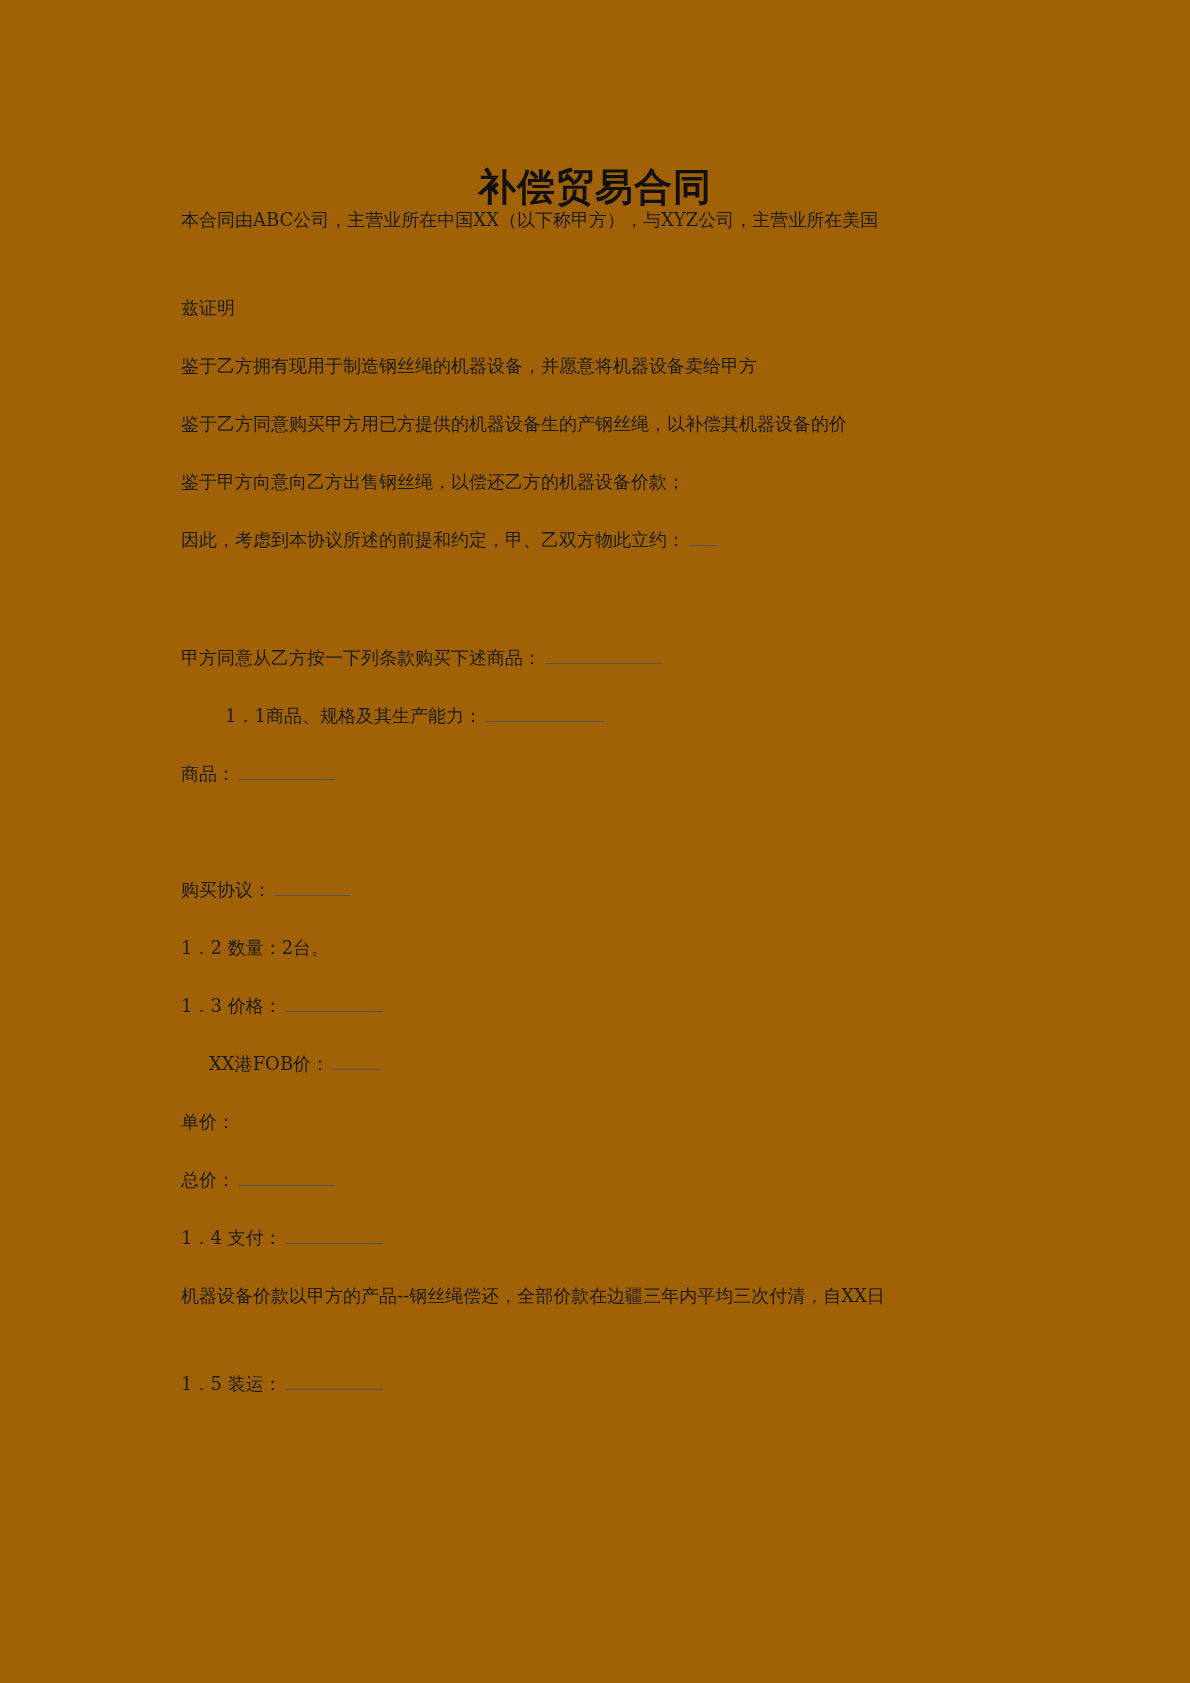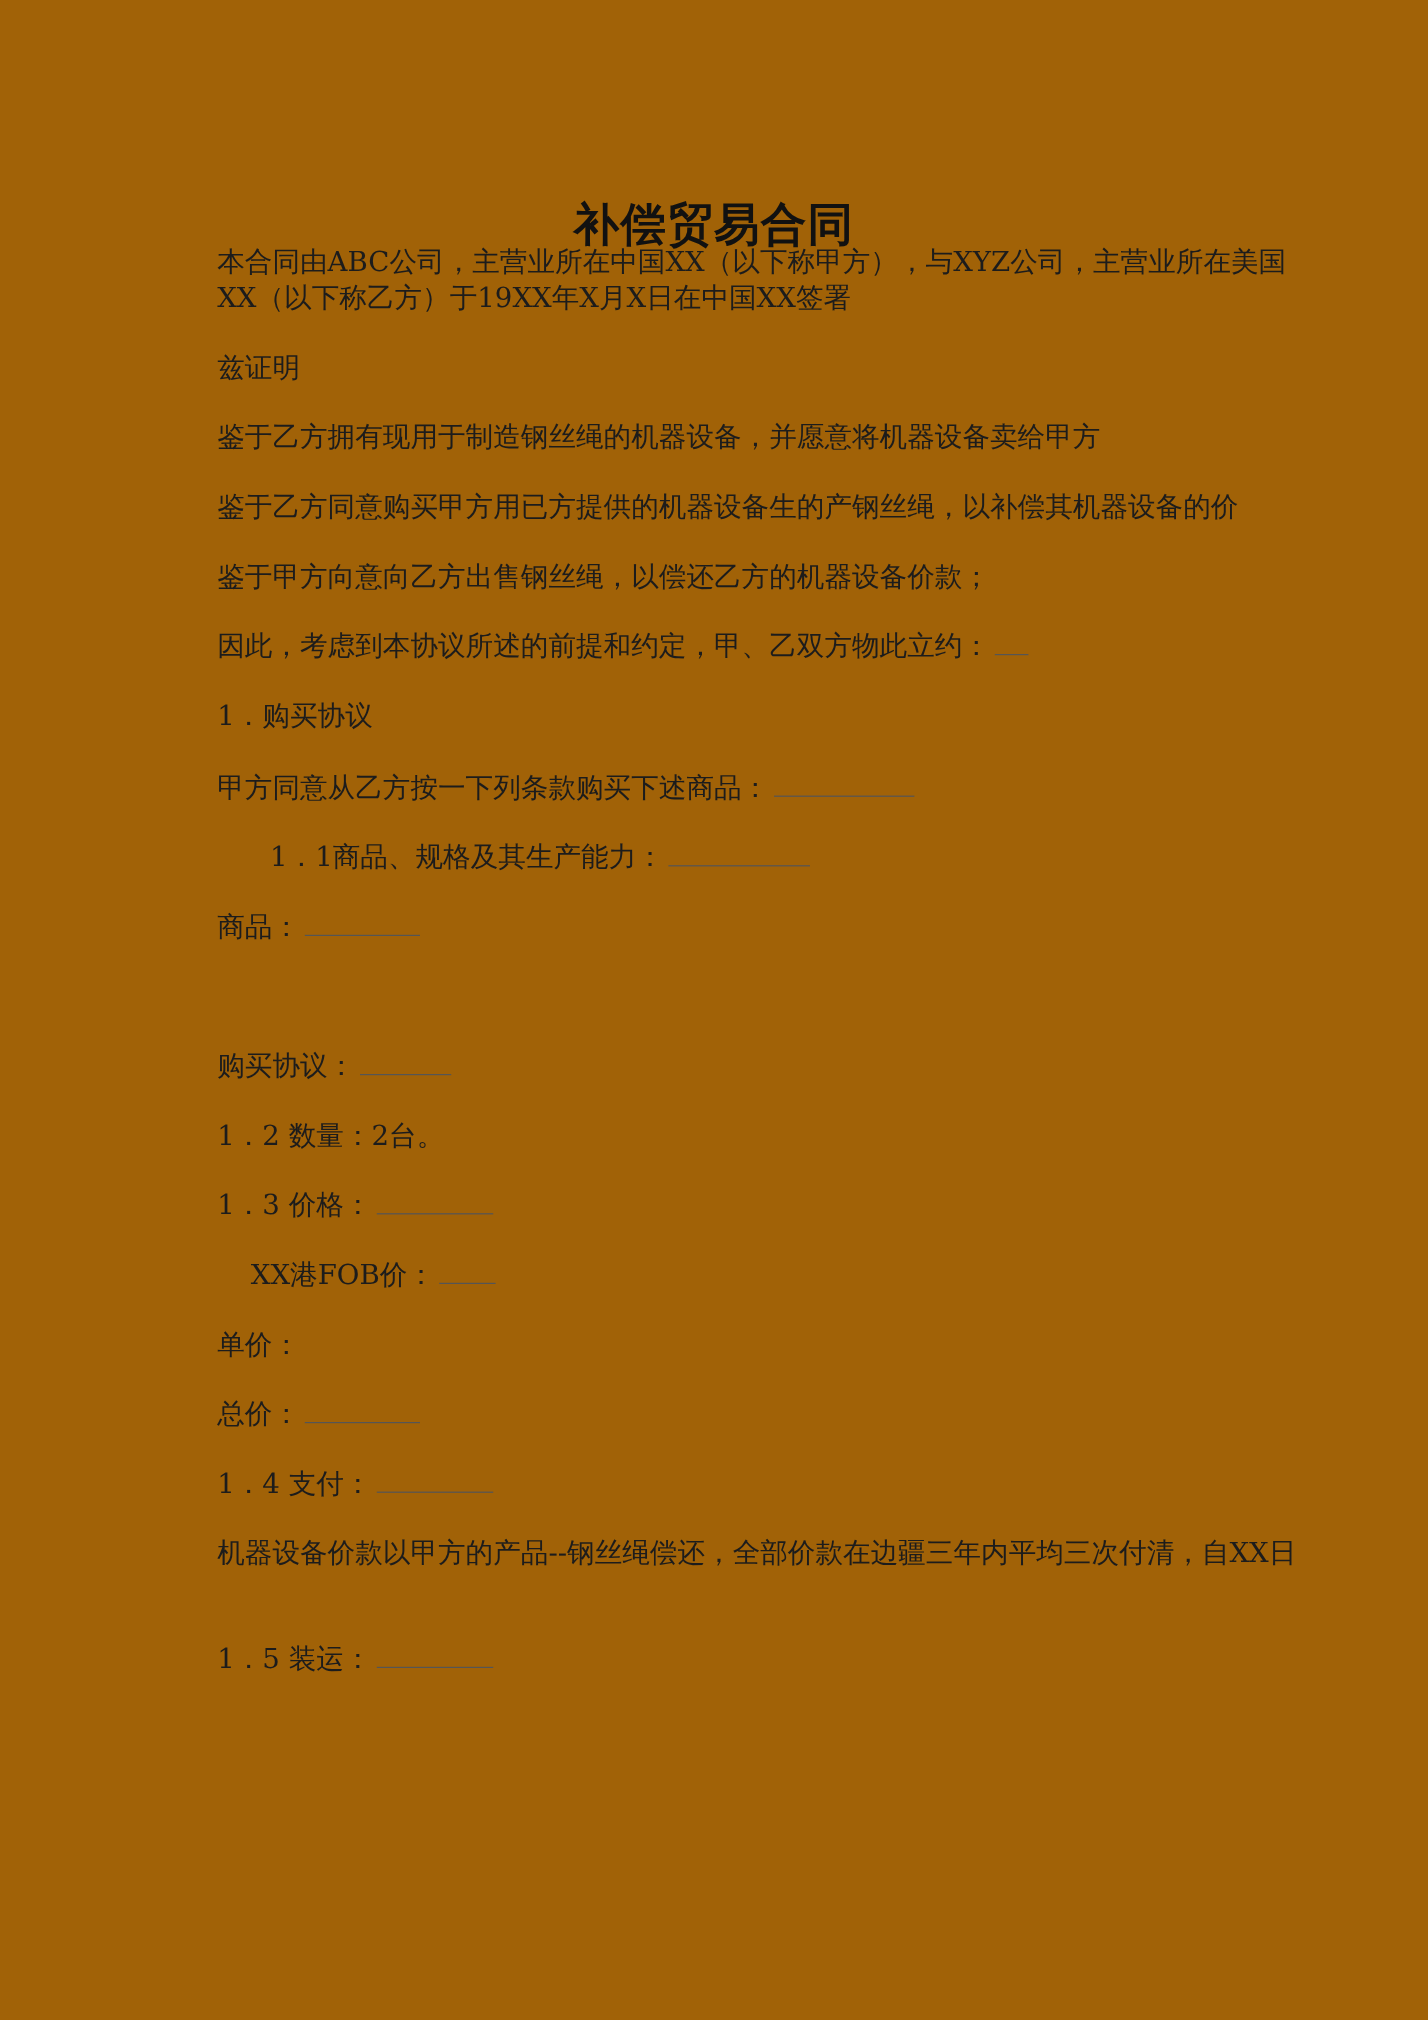--- a/index.html
+++ b/index.html
@@ -2,46 +2,44 @@
 <html><head>
 <meta charset="utf-8">
 <style>
   html, body { margin: 0; padding: 0; background: #ffffff; }
   body { width: 1190px; height: 1683px; position: relative; overflow: hidden;
          font-family: "DejaVu Serif", "Liberation Serif", serif; color: #1a1a1a; }
   .page { position: absolute; left: 0; top: 0; width: 1190px; height: 1683px; background: #a16207; }
   .title { position: absolute; left: 0; width: 1190px; top: 163px; text-align: center;
            font-family: "DejaVu Sans", "Liberation Sans", sans-serif; font-weight: bold;
            font-size: 38px; line-height: 48px; letter-spacing: 1px; color: #111; }
-  .para { position: absolute; left: 181px; width: 840px; font-size: 23px; line-height: 35px;
+  .para { position: absolute; left: 181px; width: 840px; font-size: 18px; line-height: 35px;
           white-space: nowrap; color: #1c1c1c; }
   .blank { display: inline-block; border-bottom: 1px solid #555; height: 1px; vertical-align: baseline;
            margin-left: 4px; }
 </style>
 </head>
 <body>
 
 <div class="page">
 
   <div class="title">补偿贸易合同</div>
 
   <div class="para" style="top:202px;">本合同由ABC公司，主营业所在中国XX（以下称甲方），与XYZ公司，主营业所在美国</div>
-  <div class="para" style="top:232px;">XX（以下称乙方）于19XX年X月X日在中国XX签署</div>
 
   <div class="para" style="top:290px;">兹证明</div>
 
   <div class="para" style="top:348px;">鉴于乙方拥有现用于制造钢丝绳的机器设备，并愿意将机器设备卖给甲方</div>
   <div class="para" style="top:406px;">鉴于乙方同意购买甲方用已方提供的机器设备生的产钢丝绳，以补偿其机器设备的价</div>
   <div class="para" style="top:464px;">鉴于甲方向意向乙方出售钢丝绳，以偿还乙方的机器设备价款；</div>
 
   <div class="para" style="top:522px;">
     <span>因此，考虑到本协议所述的前提和约定，甲、乙双方物此立约：</span><span class="blank" style="width:28px;"></span>
   </div>
 
-  <div class="para" style="top:580px;">1．购买协议</div>
 
   <div class="para" style="top:640px;">
     <span>甲方同意从乙方按一下列条款购买下述商品：</span><span class="blank" style="width:117px;"></span>
   </div>
 
   <div class="para" style="top:698px;margin-left:44px;">
     <span>1．1商品、规格及其生产能力：</span><span class="blank" style="width:118px;"></span>
   </div>
 
   <div class="para" style="top:756px;">

